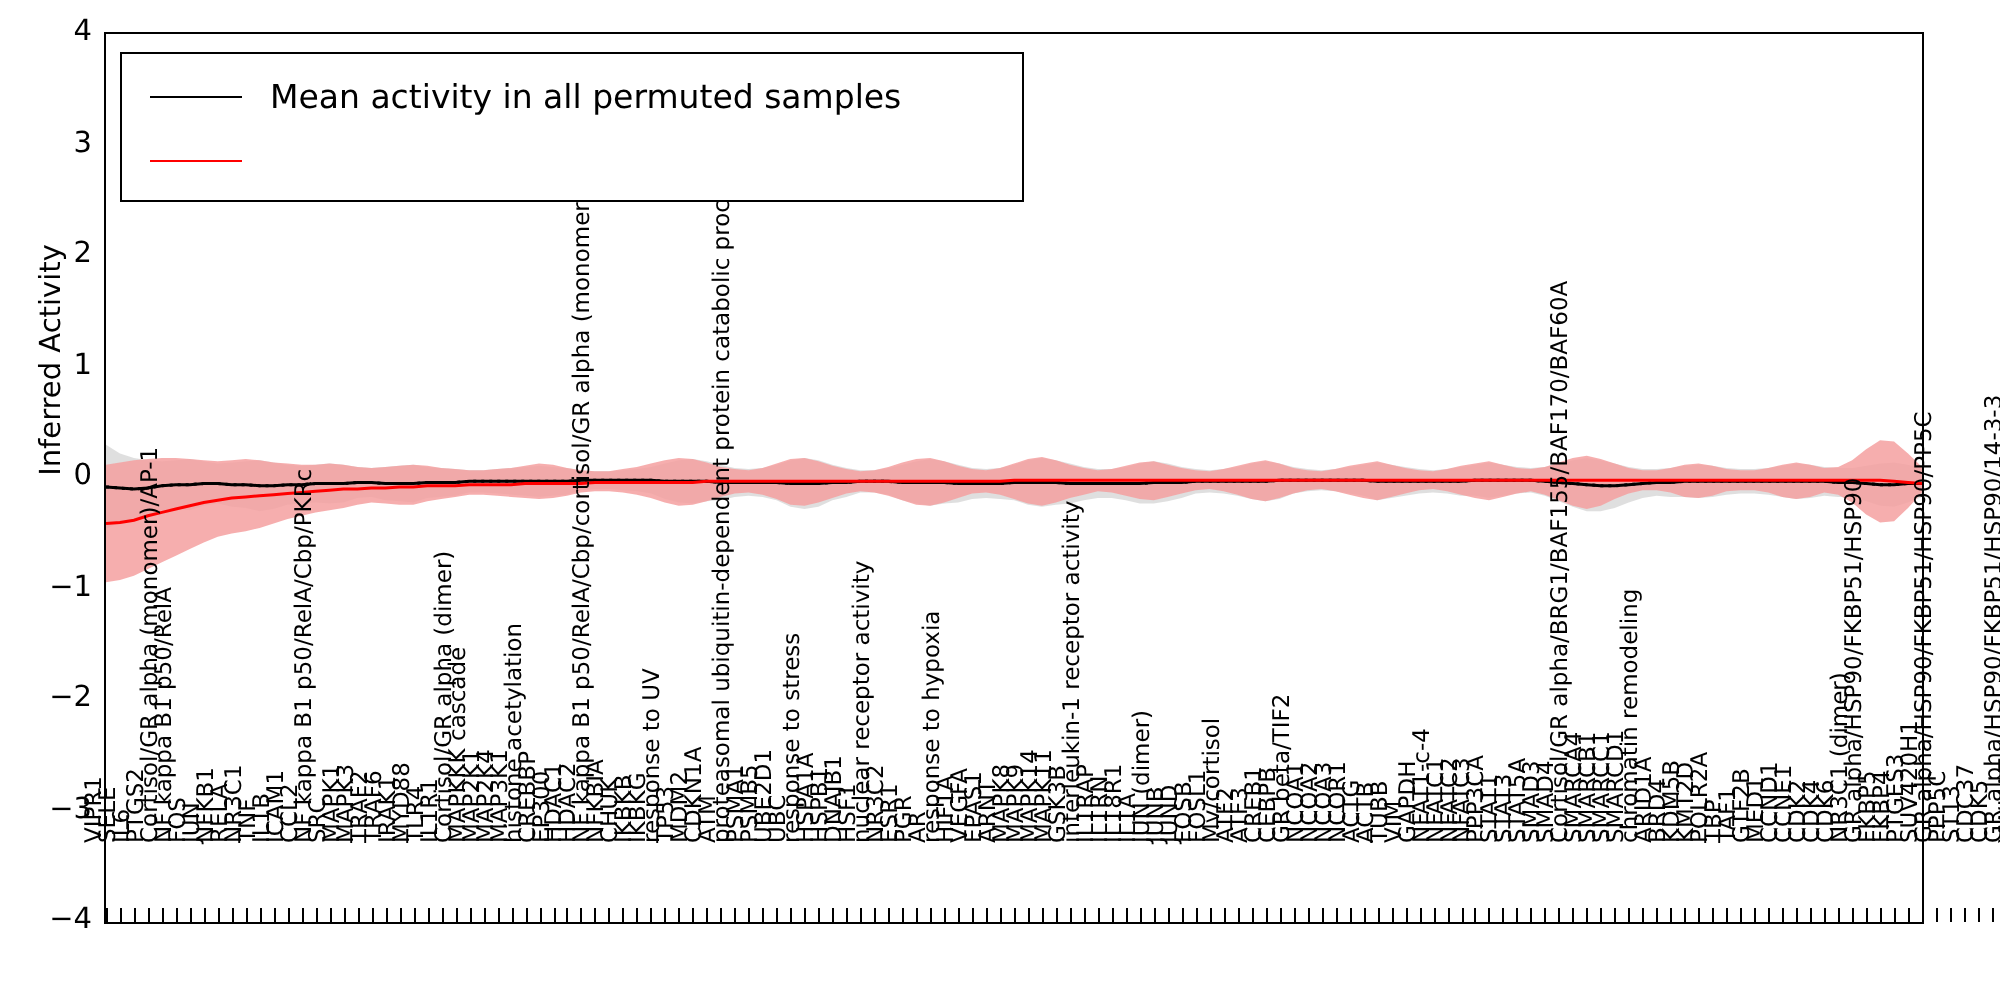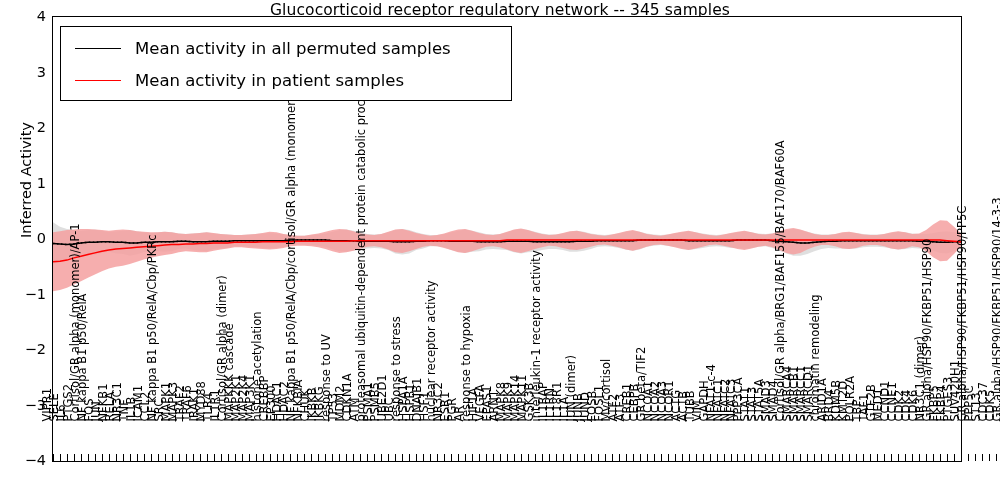--- a/index.html
+++ b/index.html
@@ -58,21 +58,20 @@
     color:#000;
   }
   .xtick-mark{position:absolute;top:455px;width:0;height:7px;
     border-left:1.2px solid #000;}
 </style>
 </head>
 <body>
 
 <div id="stage">
 
-  <div id="chart-title">Glucocorticoid receptor regulatory network -- 345 samples</div>
 
   <div id="ylabel">Inferred Activity</div>
 
   <div id="yaxis-ticks">
       <div class="ytick-wrap" style="top: 17px;">4</div>
       <div class="ytick-mark" style="top: 17px;"></div>
       <div class="ytick-mark inner" style="top: 17px;"></div>
       <div class="ytick-wrap" style="top: 72.5px;">3</div>
       <div class="ytick-mark" style="top: 72.5px;"></div>
       <div class="ytick-mark inner" style="top: 72.5px;"></div>
@@ -389,17 +388,16 @@
     </div>
 
 
   <div id="legend">
     <div class="legend-row">
       <span class="legend-swatch black"></span>
       <span class="legend-text">Mean activity in all permuted samples</span>
     </div>
     <div class="legend-row">
       <span class="legend-swatch red"></span>
-      <span class="legend-text">Mean activity in patient samples</span>
     </div>
   </div>
 
 </div>
 
 </body></html>

